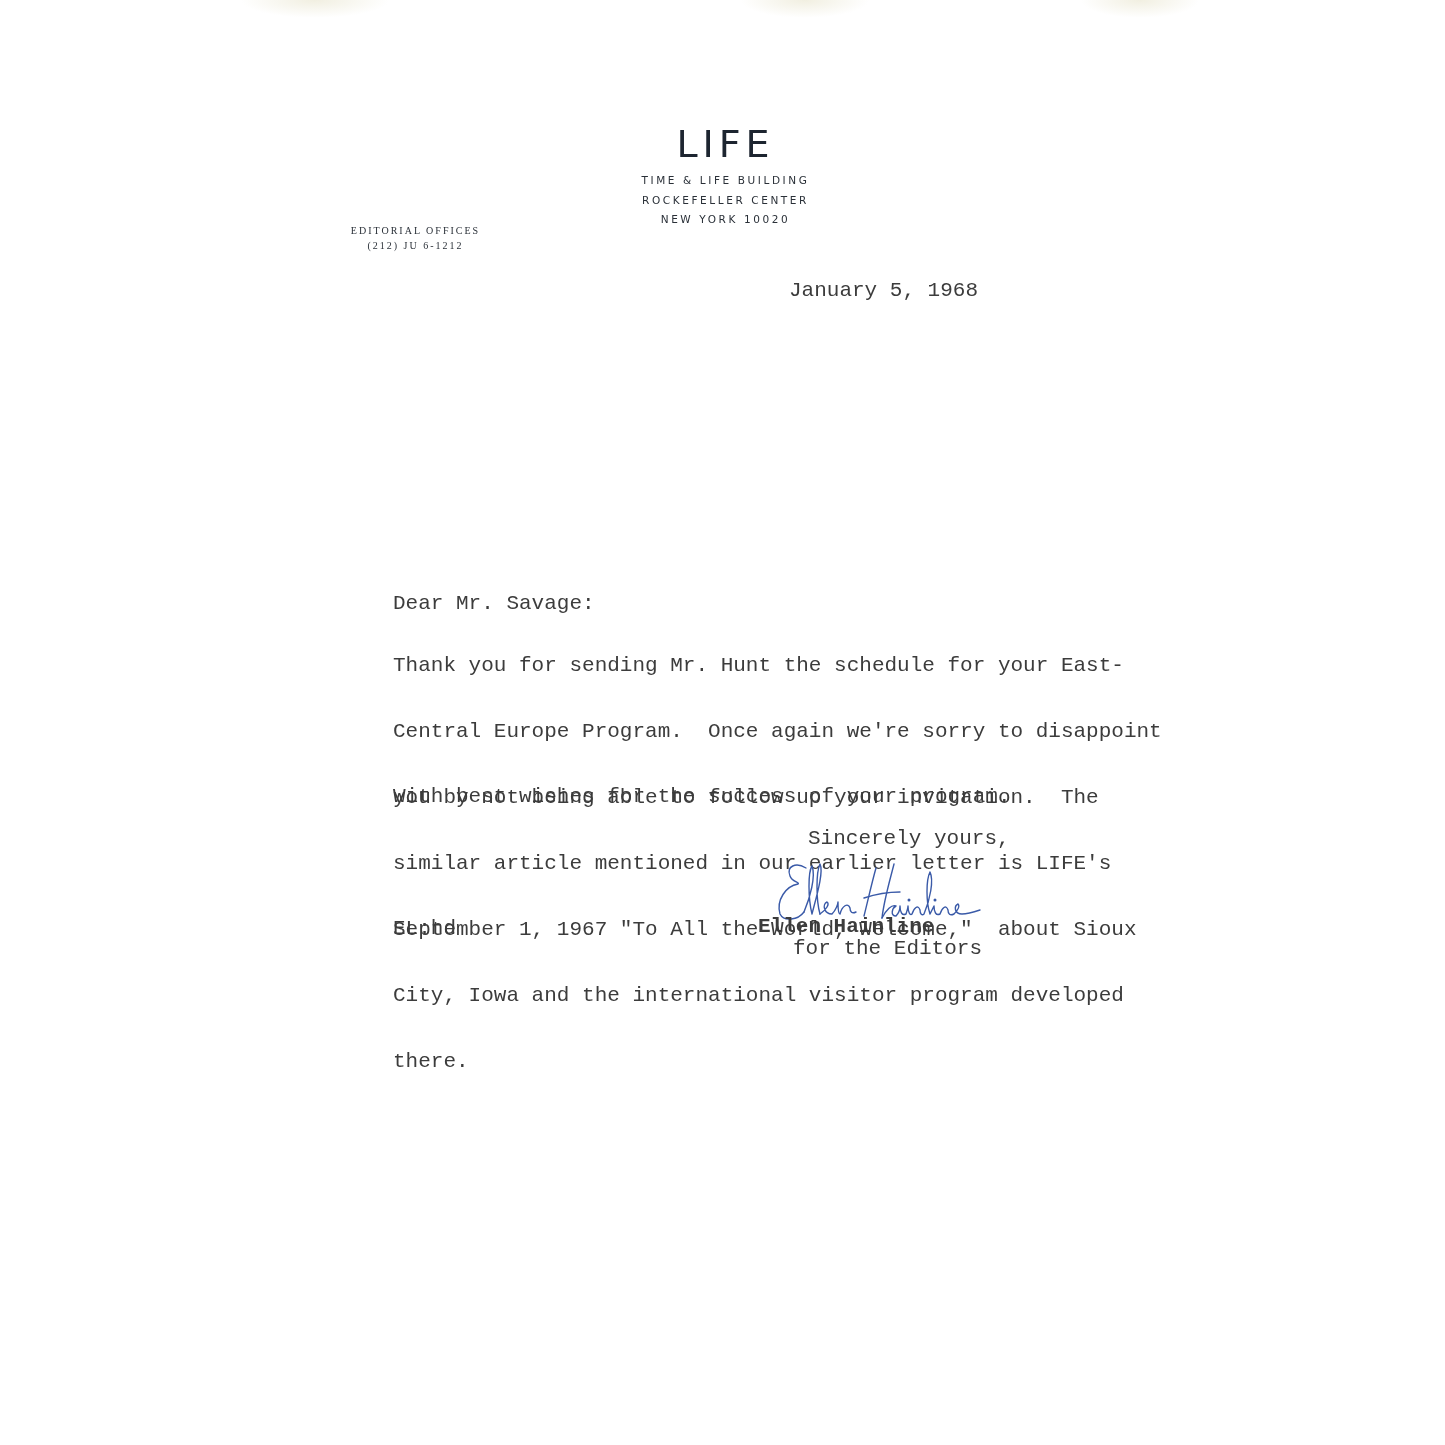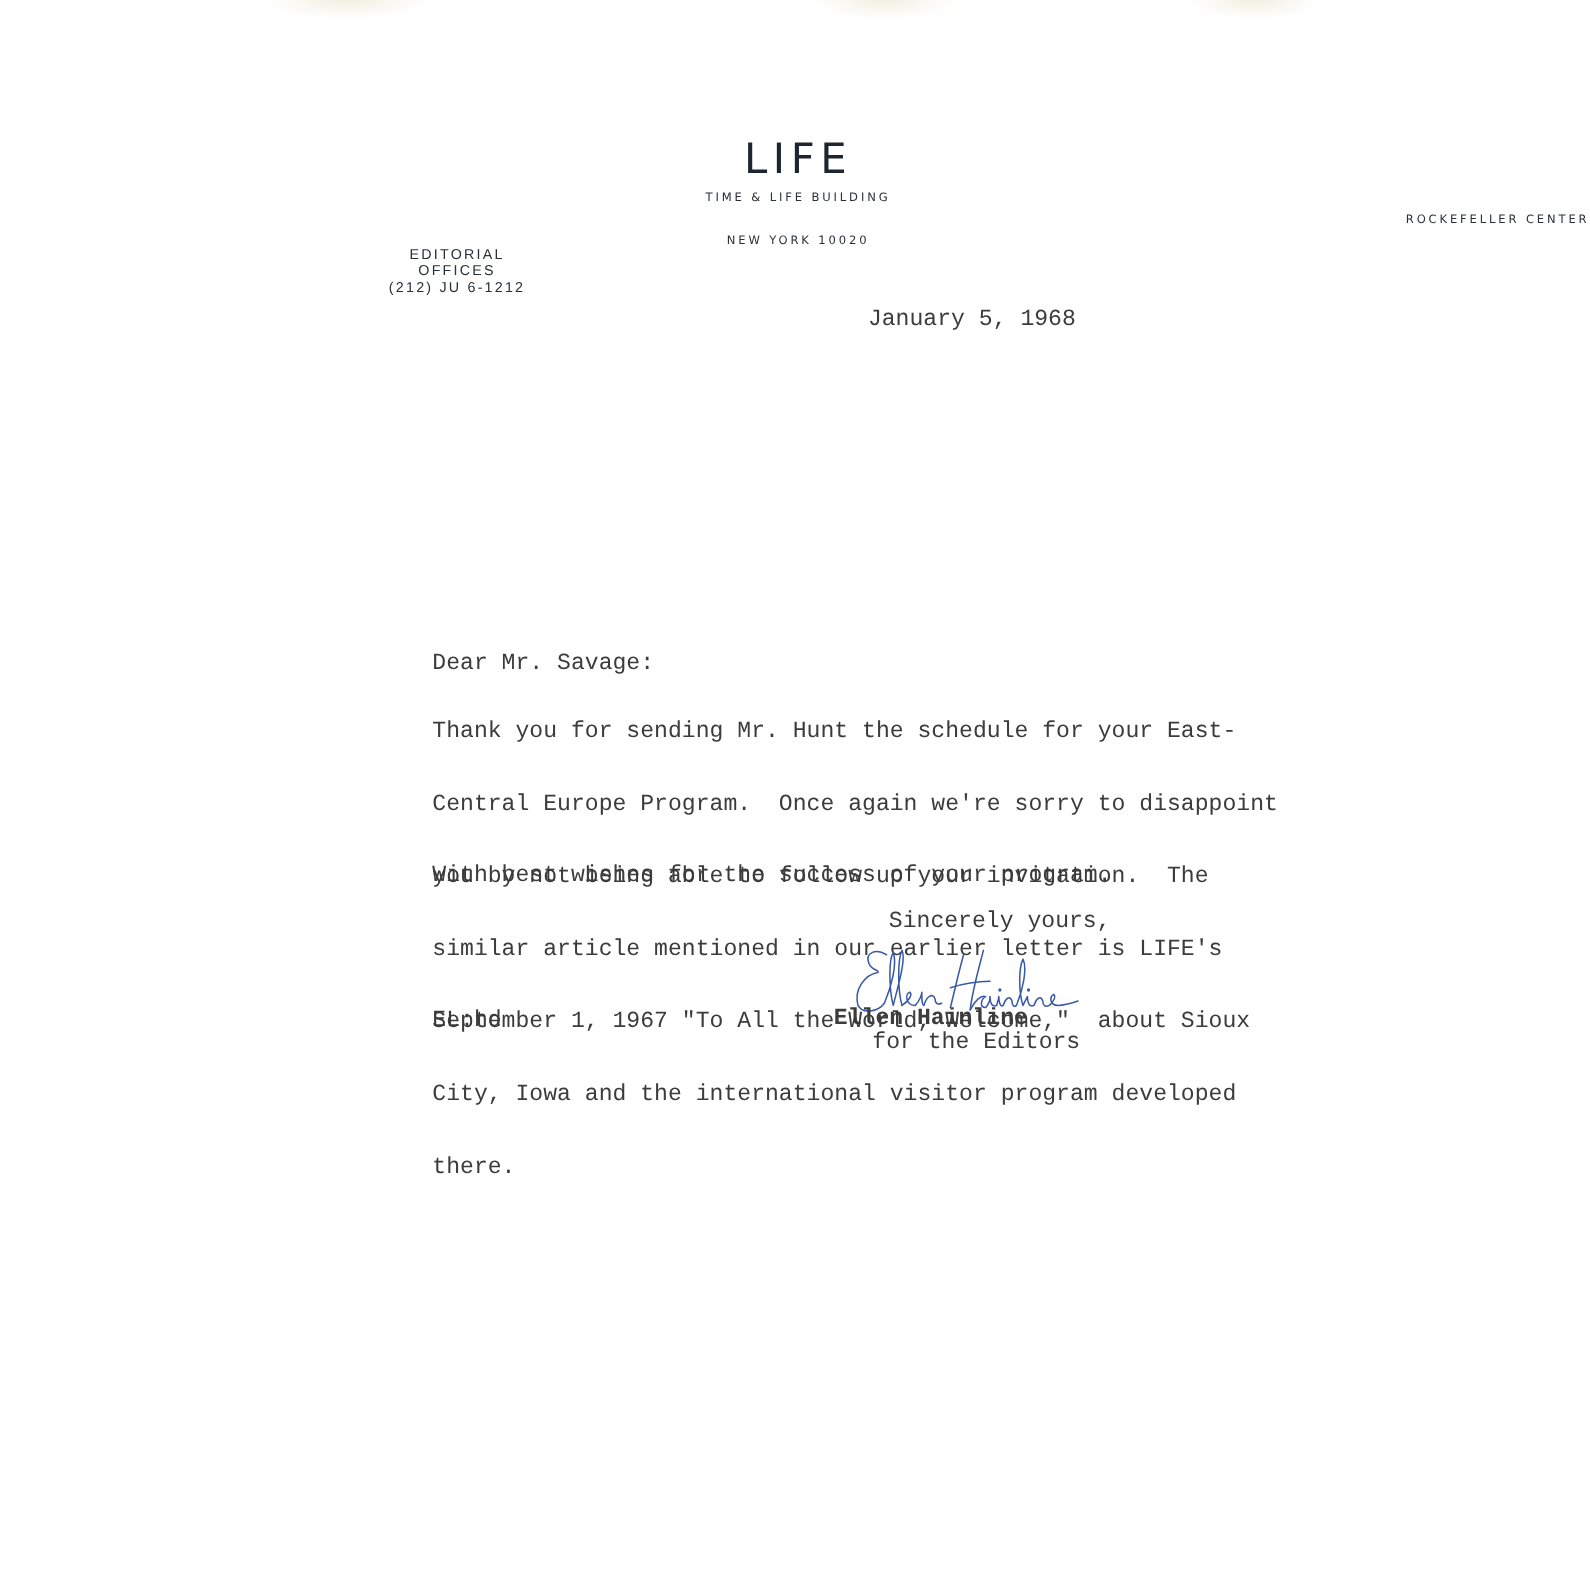--- a/index.html
+++ b/index.html
@@ -51,31 +51,31 @@
       width: 1445px;
       text-align: center;
       font-family: "DejaVu Sans", sans-serif;
       font-size: 10.5px;
       letter-spacing: 2.6px;
       color: #2a3038;
       padding-left: 6px;
       box-sizing: border-box;
     }
     .lh-1 { top: 174px; }
-    .lh-2 { top: 194px; text-align: right; }
+    .lh-2 { top: 194px; }
     .lh-3 { top: 213px; }
 
     .editorial {
       position: absolute;
       left: 343px;
       top: 223px;
       width: 145px;
       text-align: center;
-      font-family: Liberation Sans, sans-serif;
-      font-size: 13px;
+      font-family: Liberation Serif, serif;
+      font-size: 10px;
       letter-spacing: 2px;
       line-height: 15px;
       color: #2a3038;
     }
 
     .typed {
       font-family: "Liberation Mono", monospace;
       font-size: 21px;
       color: #3c3c3c;
       white-space: pre;

